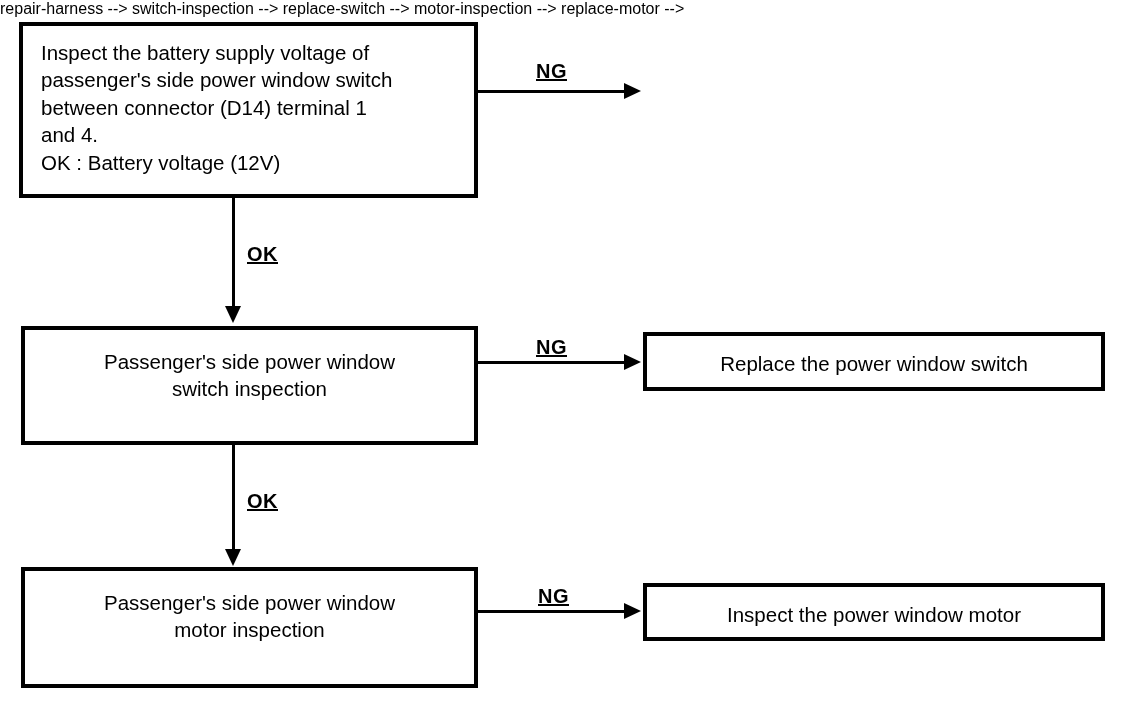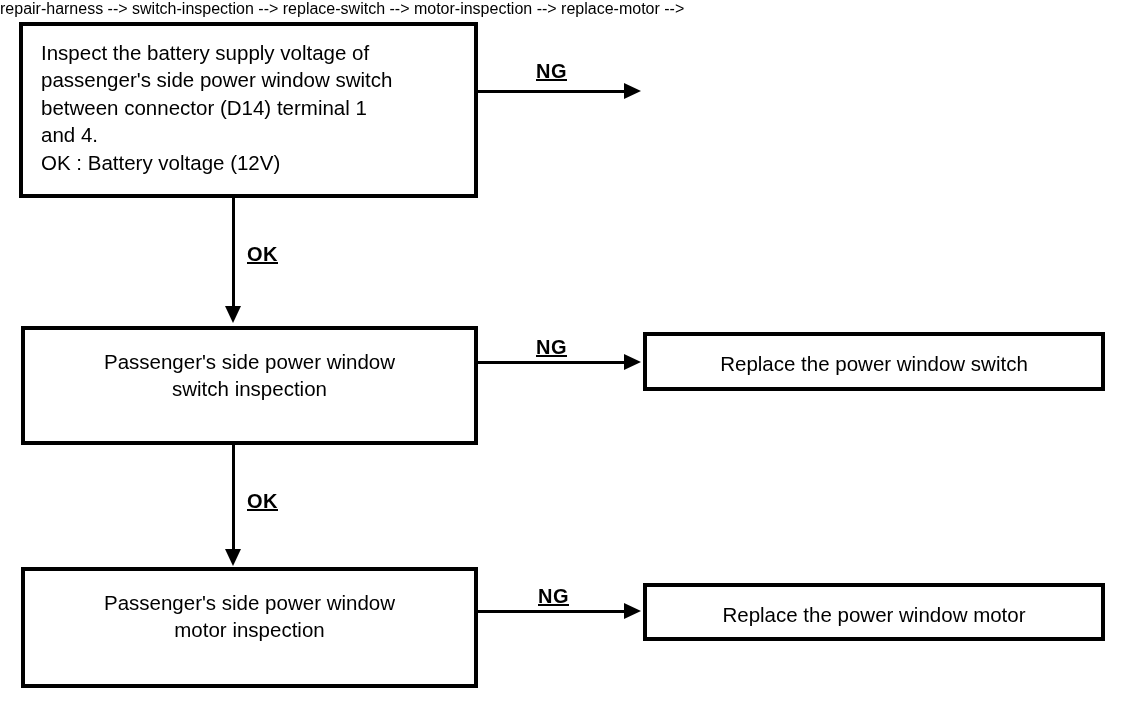--- a/index.html
+++ b/index.html
@@ -182,21 +182,21 @@
   </div>
 
   
   <div class="node" id="node-motor-inspection">
     <span class="node-text">Passenger's side power window
 motor inspection</span>
   </div>
 
   
   <div class="node" id="node-replace-motor">
-    <span class="node-text">Replace the power window motor</span>
+    <span class="node-text">Inspect the power window motor</span>
   </div>
 
    repair-harness --&gt;
   <div class="h-line" id="edge1-line"></div>
   <div class="arrow-right" id="edge1-arrow"></div>
   <div class="edge-label" id="edge1-label">NG</div>
 
    switch-inspection --&gt;
   <div class="v-line" id="edge-ok1-line"></div>
   <div class="arrow-down" id="edge-ok1-arrow"></div>

